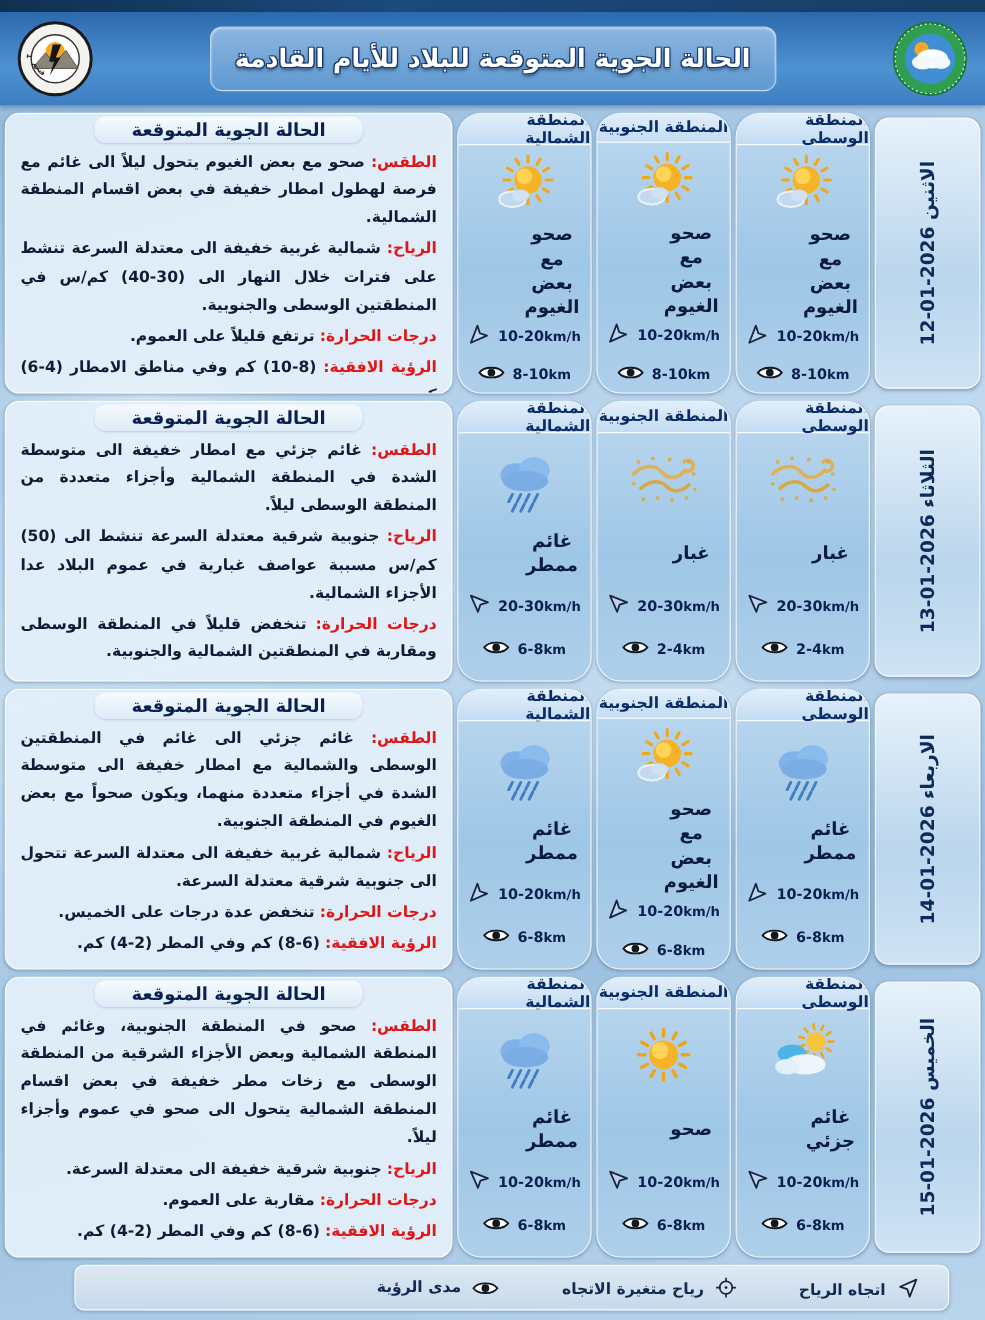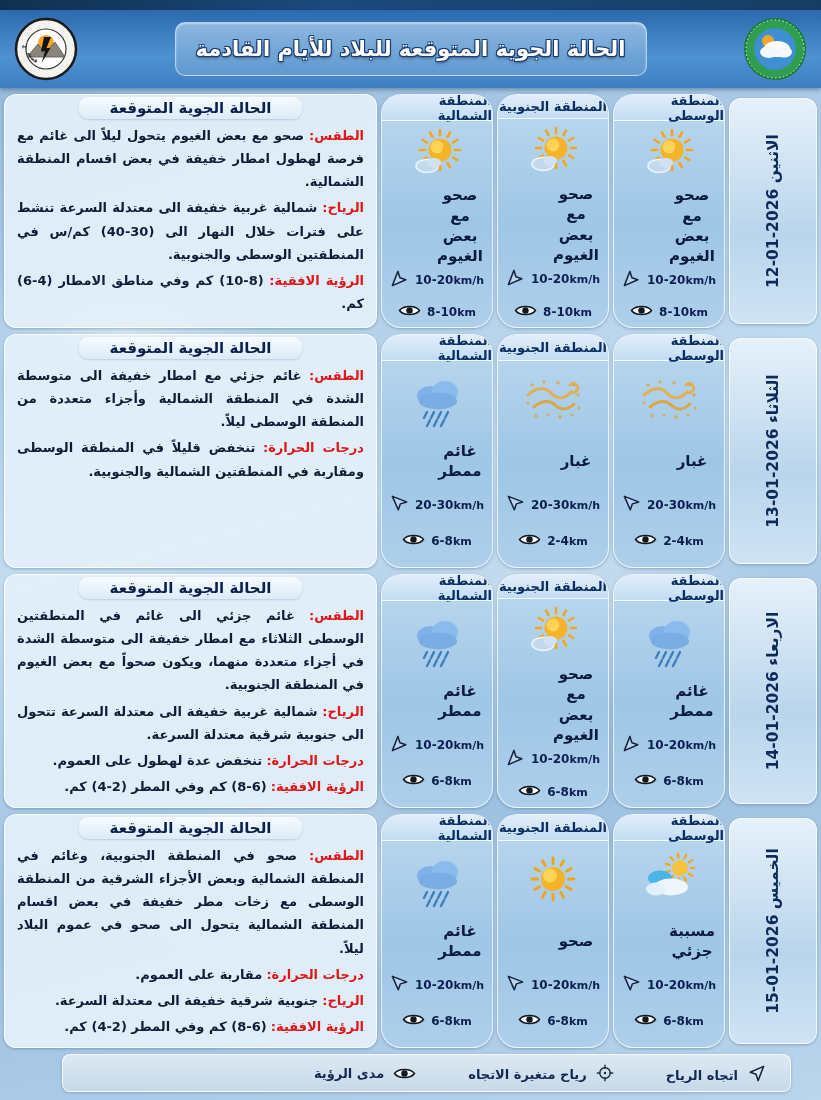--- a/index.html
+++ b/index.html
@@ -261,20 +261,24 @@
 
     <p>
       <span class="lbl">الطقس:</span>
       <span class="txt">صحو مع بعض الغيوم يتحول ليلاً الى غائم مع فرصة لهطول امطار خفيفة في بعض اقسام المنطقة الشمالية.</span>
     </p>
     <p>
       <span class="lbl">الرياح:</span>
       <span class="txt">شمالية غربية خفيفة الى معتدلة السرعة تنشط على فترات خلال النهار الى (30-40) كم/س في المنطقتين الوسطى والجنوبية.</span>
     </p>
     <p>
+      <span class="lbl">درجات الحرارة:</span>
+      <span class="txt">ترتفع قليلاً على العموم.</span>
+    </p>
+    <p>
       <span class="lbl">الرؤية الافقية:</span>
       <span class="txt">(8-10) كم وفي مناطق الامطار (4-6) كم.</span>
     </p>
     </aside>
     </section>
     <section class="day-row">
     <div class="day-tab">
       <div class="day-label">الثلاثاء 2026-01-13</div>
     </div>
 
@@ -392,20 +396,24 @@
           </span>
         <span class="metric"><span class="val">6-8</span><span class="unit">km</span></span>
       </div>
     </article>
     <aside class="panel">
       <div class="panel-title">الحالة الجوية المتوقعة</div>
 
     <p>
       <span class="lbl">الطقس:</span>
       <span class="txt">غائم جزئي مع امطار خفيفة الى متوسطة الشدة في المنطقة الشمالية وأجزاء متعددة من المنطقة الوسطى ليلاً.</span>
+    </p>
+    <p>
+      <span class="lbl">الرياح:</span>
+      <span class="txt">جنوبية شرقية معتدلة السرعة تنشط الى (50) كم/س مسببة عواصف غبارية في عموم البلاد عدا الأجزاء الشمالية.</span>
     </p>
     <p>
       <span class="lbl">درجات الحرارة:</span>
       <span class="txt">تنخفض قليلاً في المنطقة الوسطى ومقاربة في المنطقتين الشمالية والجنوبية.</span>
     </p>
     <p>
       
       
     </p>
     </aside>
@@ -524,29 +532,29 @@
             </svg>
           </span>
         <span class="metric"><span class="val">6-8</span><span class="unit">km</span></span>
       </div>
     </article>
     <aside class="panel">
       <div class="panel-title">الحالة الجوية المتوقعة</div>
 
     <p>
       <span class="lbl">الطقس:</span>
-      <span class="txt">غائم جزئي الى غائم في المنطقتين الوسطى الثلاثاء مع امطار خفيفة الى متوسطة الشدة في أجزاء متعددة منهما، ويكون صحواً مع بعض الغيوم في المنطقة الجنوبية.</span>
+      <span class="txt">غائم جزئي الى غائم في المنطقتين الوسطى والشمالية مع امطار خفيفة الى متوسطة الشدة في أجزاء متعددة منهما، ويكون صحواً مع بعض الغيوم في المنطقة الجنوبية.</span>
     </p>
     <p>
       <span class="lbl">الرياح:</span>
       <span class="txt">شمالية غربية خفيفة الى معتدلة السرعة تتحول الى جنوبية شرقية معتدلة السرعة.</span>
     </p>
     <p>
       <span class="lbl">درجات الحرارة:</span>
-      <span class="txt">تنخفض عدة لهطول على العموم.</span>
+      <span class="txt">تنخفض عدة درجات على الخميس.</span>
     </p>
     <p>
       <span class="lbl">الرؤية الافقية:</span>
       <span class="txt">(6-8) كم وفي المطر (2-4) كم.</span>
     </p>
     </aside>
     </section>
     <section class="day-row">
     <div class="day-tab">
       <div class="day-label">الخميس 2026-01-15</div>
@@ -566,21 +574,21 @@
             <line x1="35.1" y1="8.1" x2="32.5" y2="5.0" stroke="#f2a71b" stroke-width="2.2" stroke-linecap="round"></line>
             <line x1="40.5" y1="5.6" x2="39.9" y2="1.6" stroke="#f2a71b" stroke-width="2.2" stroke-linecap="round"></line>
             <line x1="46.4" y1="6.4" x2="48.0" y2="2.8" stroke="#f2a71b" stroke-width="2.2" stroke-linecap="round"></line>
             <line x1="50.8" y1="10.3" x2="54.2" y2="8.2" stroke="#f2a71b" stroke-width="2.2" stroke-linecap="round"></line>
       <circle cx="42" cy="16" r="8" fill="#f6c33c"></circle>
       <ellipse cx="22" cy="26" rx="12" ry="7.5" fill="#4db4e8"></ellipse>
       <ellipse cx="33" cy="35" rx="17" ry="8.5" fill="#eef6fc"></ellipse>
       <ellipse cx="18" cy="37" rx="10" ry="6.5" fill="#e2f0fa"></ellipse>
           </svg>
         </div>
-      <div class="condition">مسببة جزئي</div>
+      <div class="condition">غائم جزئي</div>
       <div class="wind-row">
         <span class="arrow-icon" style="transform:rotate(-90deg)">
             <svg width="19" height="19" viewBox="0 0 24 24">
       <path d="M21 3 L4 10.5 L11.5 13 L14 21 Z" fill="rgba(255,255,255,.25)" stroke="#17233f" stroke-width="1.9" stroke-linejoin="round"></path>
             </svg>
           </span>
         <span class="metric"><span class="val">10-20</span><span class="unit">km/h</span></span>
       </div>
       <div class="vis-row">
         <span class="eye-icon">
@@ -664,29 +672,29 @@
             </svg>
           </span>
         <span class="metric"><span class="val">6-8</span><span class="unit">km</span></span>
       </div>
     </article>
     <aside class="panel">
       <div class="panel-title">الحالة الجوية المتوقعة</div>
 
     <p>
       <span class="lbl">الطقس:</span>
-      <span class="txt">صحو في المنطقة الجنوبية، وغائم في المنطقة الشمالية وبعض الأجزاء الشرقية من المنطقة الوسطى مع زخات مطر خفيفة في بعض اقسام المنطقة الشمالية يتحول الى صحو في عموم البلاد ليلاً.</span>
+      <span class="txt">صحو في المنطقة الجنوبية، وغائم في المنطقة الشمالية وبعض الأجزاء الشرقية من المنطقة الوسطى مع زخات مطر خفيفة في بعض اقسام المنطقة الشمالية يتحول الى صحو في عموم وأجزاء ليلاً.</span>
+    </p>
+    <p>
+      <span class="lbl">الرياح:</span>
+      <span class="txt">جنوبية شرقية خفيفة الى معتدلة السرعة.</span>
     </p>
     <p>
       <span class="lbl">درجات الحرارة:</span>
       <span class="txt">مقاربة على العموم.</span>
-    </p>
-    <p>
-      <span class="lbl">الرياح:</span>
-      <span class="txt">جنوبية شرقية خفيفة الى معتدلة السرعة.</span>
     </p>
     <p>
       <span class="lbl">الرؤية الافقية:</span>
       <span class="txt">(6-8) كم وفي المطر (2-4) كم.</span>
     </p>
     </aside>
     </section>
   </main>
 
 <footer class="legend">

